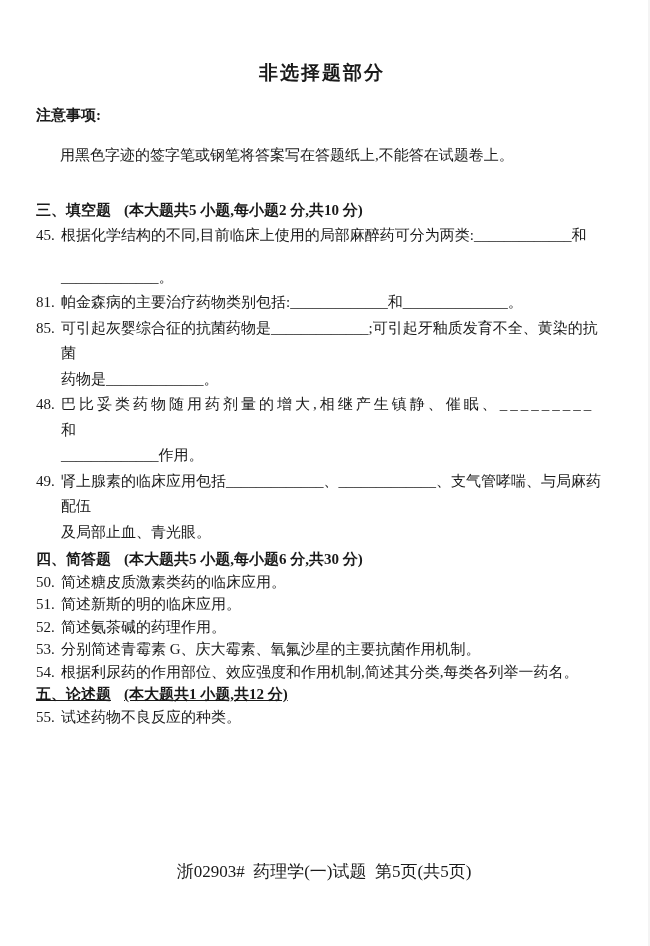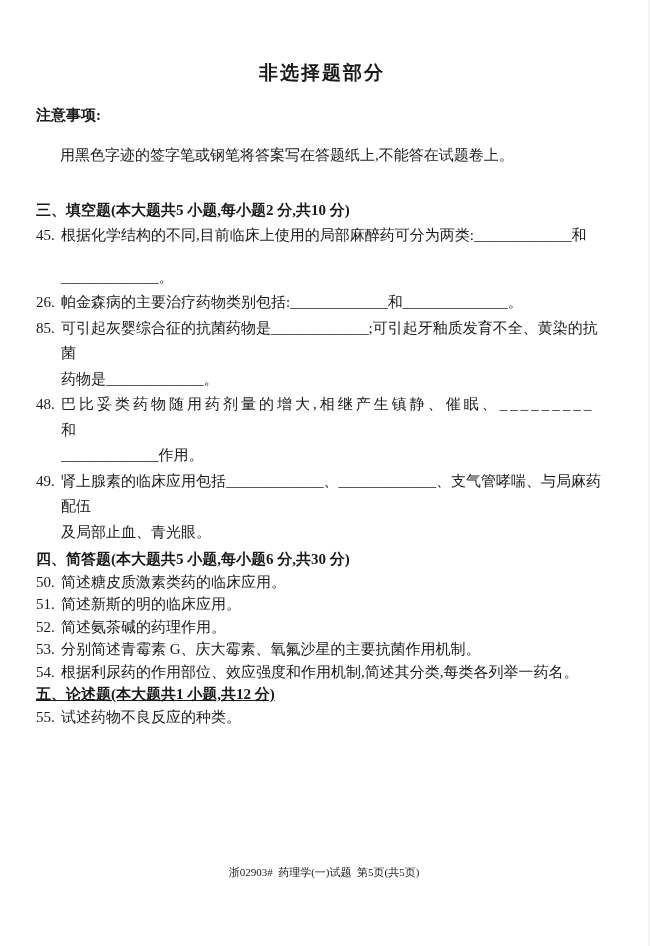--- a/index.html
+++ b/index.html
@@ -31,39 +31,39 @@
     line-height: 20px;
   }
   .notice-text {
     margin-top: 20px;
     padding-left: 24px;
     line-height: 20px;
   }
   .section-heading {
     font-weight: 700;
   }
-  .section-heading .note { }
+  .section-heading .note { margin-left: 13px; }
   .sec3 .section-heading { margin-top: 32px; line-height: 26px; }
   .sec4 .section-heading { margin-top: 3px; line-height: 22.5px; }
   .sec5 .section-heading { margin-top: 0; line-height: 22.5px; text-decoration: underline; }
   .q { display: flex; }
   .qnum { flex: 0 0 25px; }
   .qbody { flex: 1; }
   .sec3 .qnum, .sec3 .qline { line-height: 25.5px; }
   .sec4 .qnum, .sec4 .qline,
   .sec5 .qnum, .sec5 .qline { line-height: 22.5px; }
   .qline.gap-top { margin-top: 16px; }
   .qline.spaced { letter-spacing: 3px; }
   .footer {
     position: absolute;
     left: 0;
     right: 0;
     top: 862px;
     text-align: center;
-    font-size: 11px;
+    font-size: 17px;
     white-space: pre;
     line-height: 20px;
   }
 </style>
 </head>
 <body>
 
 <div class="page">
 
   <div class="title">非选择题部分</div>
@@ -78,21 +78,21 @@
 
     <div class="q">
       <span class="qnum">45.</span>
       <div class="qbody">
         <div class="qline">根据化学结构的不同,目前临床上使用的局部麻醉药可分为两类:_____________和</div>
         <div class="qline gap-top">_____________。</div>
       </div>
     </div>
 
     <div class="q">
-      <span class="qnum">26.</span>
+      <span class="qnum">81.</span>
       <div class="qbody">
         <div class="qline">帕金森病的主要治疗药物类别包括:_____________和______________。</div>
       </div>
     </div>
 
     <div class="q">
       <span class="qnum">85.</span>
       <div class="qbody">
         <div class="qline">可引起灰婴综合征的抗菌药物是_____________;可引起牙釉质发育不全、黄染的抗菌</div>
         <div class="qline">药物是_____________。</div>

